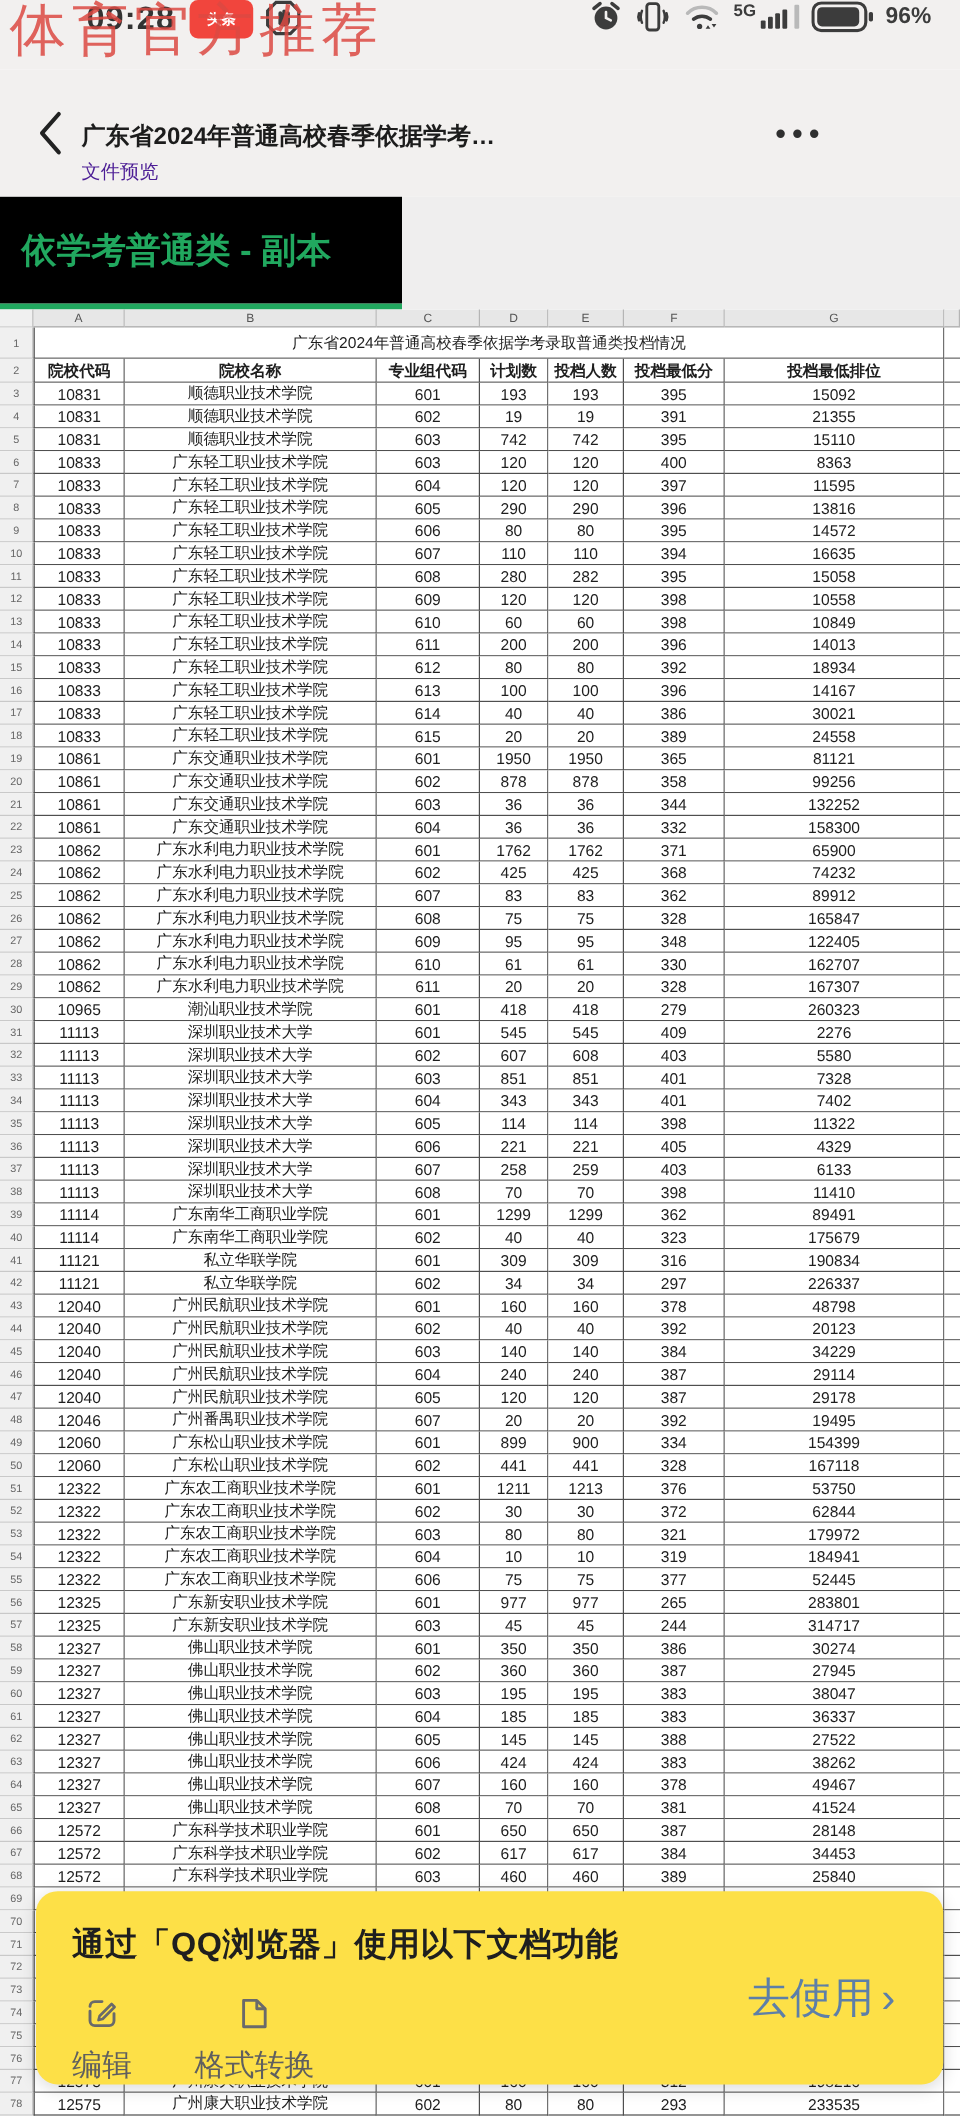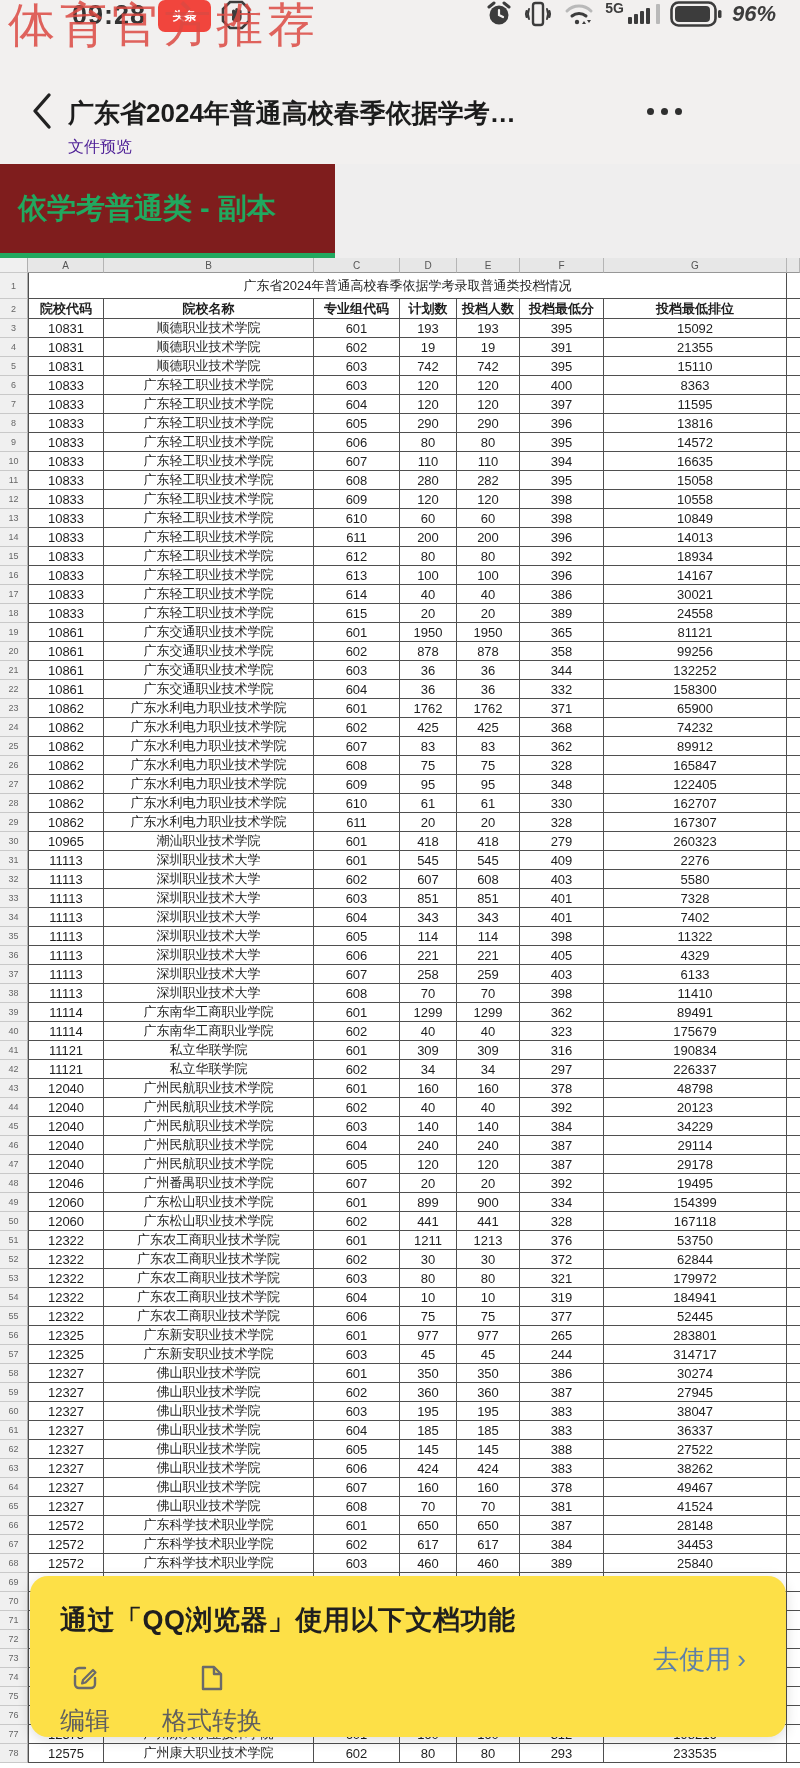--- a/index.html
+++ b/index.html
@@ -12,48 +12,48 @@
   .statusbar{
     position:absolute;top:0;left:0;width:800px;height:58px;
     background:#f2f0ef;display:flex;align-items:flex-start;
   }
   .sb-time{font-size:27px;font-weight:bold;color:#333;margin-left:72px;letter-spacing:1px;}
   .sb-app{width:53px;height:32px;border-radius:7px;background:#f1453d;color:#fff;
     font-size:12px;font-weight:bold;display:flex;align-items:center;justify-content:center;
     margin-left:12px;line-height:1.05;text-align:center;}
   .sb-hand{margin-left:10px;display:flex;align-items:center;}
   .sb-right{margin-left:auto;margin-right:24px;display:flex;align-items:center;gap:10px;}
-  .sb-batt-label{font-size:22px;color:#3c3c3c;font-weight:bold;font-style:italic;}
+  .sb-batt-label{font-size:19px;color:#3c3c3c;font-weight:bold;}
   .sig5g{display:flex;align-items:flex-end;gap:2px;}
   .sig5g .g5{font-size:14px;font-weight:bold;color:#3c3c3c;margin-right:2px;transform:translateY(-8px);}
   .bar{width:4px;background:#3c3c3c;border-radius:1px;}
   .bar.light{background:#b9b9b9;}
   
   .watermark{
     position:absolute;top:-6px;left:8px;z-index:60;
     font-family:"DejaVu Serif","Liberation Serif",serif;
     font-size:47px;color:rgba(220,73,66,0.85);letter-spacing:5px;white-space:nowrap;
   }
   
   .navbar{
     position:absolute;top:58px;left:0;width:800px;height:106px;background:#f2f0ef;
     display:flex;align-items:center;
   }
   .nav-back{margin-left:24px;width:36px;height:50px;display:flex;align-items:center;justify-content:center;}
   .nav-titles{margin-left:8px;max-width:580px;}
-  .nav-title{font-size:26px;font-weight:bold;color:#1c1c1c;white-space:nowrap;overflow:hidden;margin-top:32px;}
+  .nav-title{font-size:20px;font-weight:bold;color:#1c1c1c;white-space:nowrap;overflow:hidden;margin-top:32px;}
   .nav-sub{font-size:16px;color:#4c1d95;margin-top:6px;}
   .nav-menu{margin-left:auto;margin-right:118px;display:flex;gap:7px;}
   .nav-menu i{width:7px;height:7px;border-radius:50%;background:#2f2f2f;display:block;}
   
   .tabbar{
     position:absolute;top:164px;left:0;width:800px;height:94px;background:#efeeee;
   }
   .tab{
-    position:absolute;left:0;top:0;width:335px;height:89px;background:#7f1d1d;
+    position:absolute;left:0;top:0;width:335px;height:89px;background:#000000;
     display:flex;align-items:center;
   }
   .tab-label{font-size:29px;font-weight:bold;margin-left:18px;white-space:nowrap;}
   .tab-underline{position:absolute;left:0;top:89px;width:335px;height:5px;}
   
   .sheet{position:absolute;top:258px;left:0;width:800px;background:#ffffff;}
   .srow{display:flex;width:800px;}
   .gut{
     width:28px;box-sizing:border-box;flex:none;background:#f0f0f0;
     border-bottom:1px solid #c9c9c9;border-right:1px solid #b0b0b0;
@@ -83,21 +83,21 @@
   .hrow .cell{font-weight:bold;font-size:13px;}
   .h19{height:19px;} .h15{height:15px;} .h26{height:26px;} .h20{height:20px;}
   
   .card{
     position:absolute;left:30px;top:1576px;width:756px;height:161px;z-index:40;
     background:#fde047;border-radius:18px;box-shadow:0 3px 14px rgba(0,0,0,0.14);
     box-sizing:border-box;padding:26px 30px 0 30px;
   }
   .card-title{font-size:27px;font-weight:bold;color:#1f1f1f;letter-spacing:0.5px;}
   .card-cta{
-    position:absolute;right:40px;top:66px;font-size:26px;display:flex;align-items:center;gap:6px;
+    position:absolute;right:40px;top:66px;font-size:35px;display:flex;align-items:center;gap:6px;
   }
   .card-actions{display:flex;gap:52px;margin-top:26px;align-items:center;}
   .action{display:flex;align-items:center;gap:12px;font-size:25px;color:#5f5f5f;flex-direction:column;}
   svg{display:block;}
 </style>
 </head>
 <body>
 
 <div class="statusbar">
   <span class="sb-time">09:28</span>

